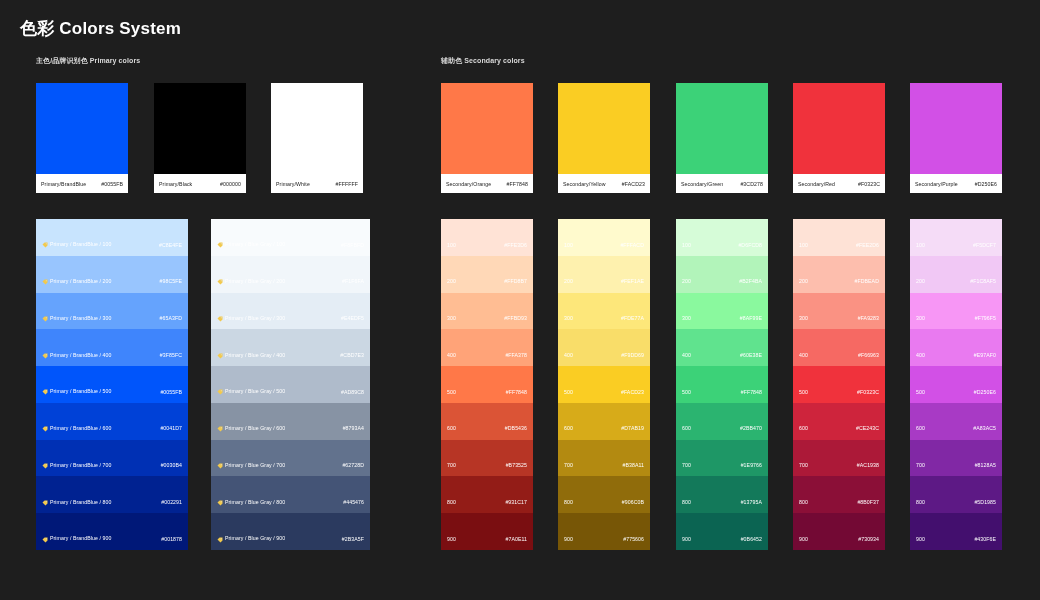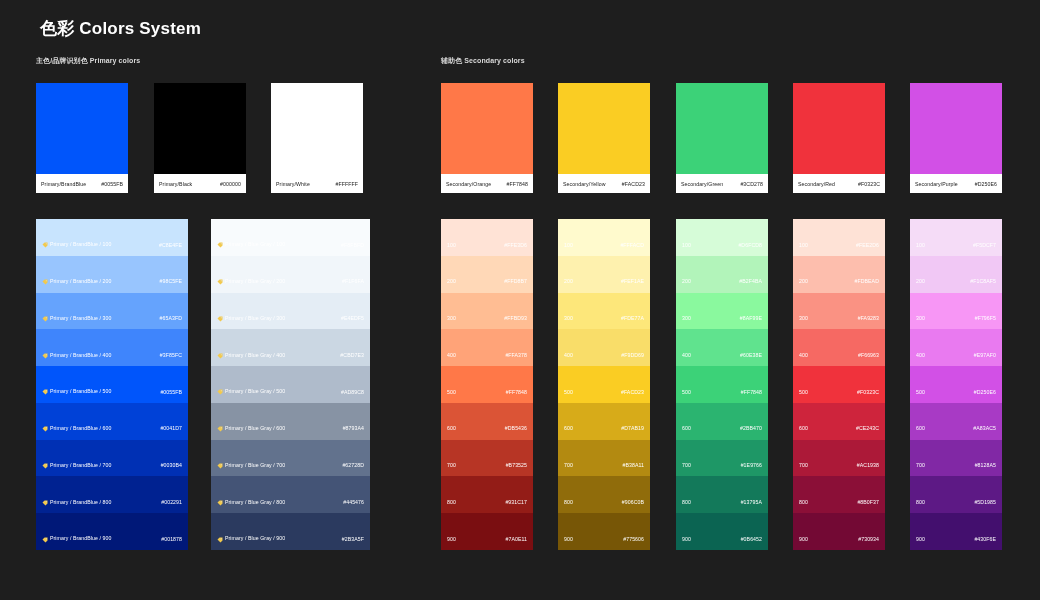--- a/index.html
+++ b/index.html
@@ -14,21 +14,21 @@
   #root {
     position: relative;
     width: 1040px;
     height: 600px;
     background: #1e1e1e;
   }
 
   
   .page-title {
     position: absolute;
-    left: 40px;
+    left: 20px;
     top: 17px;
     font-size: 17px;
     font-weight: 700;
     color: #ffffff;
     letter-spacing: 0.2px;
     white-space: nowrap;
   }
 
   
   .section-label {

